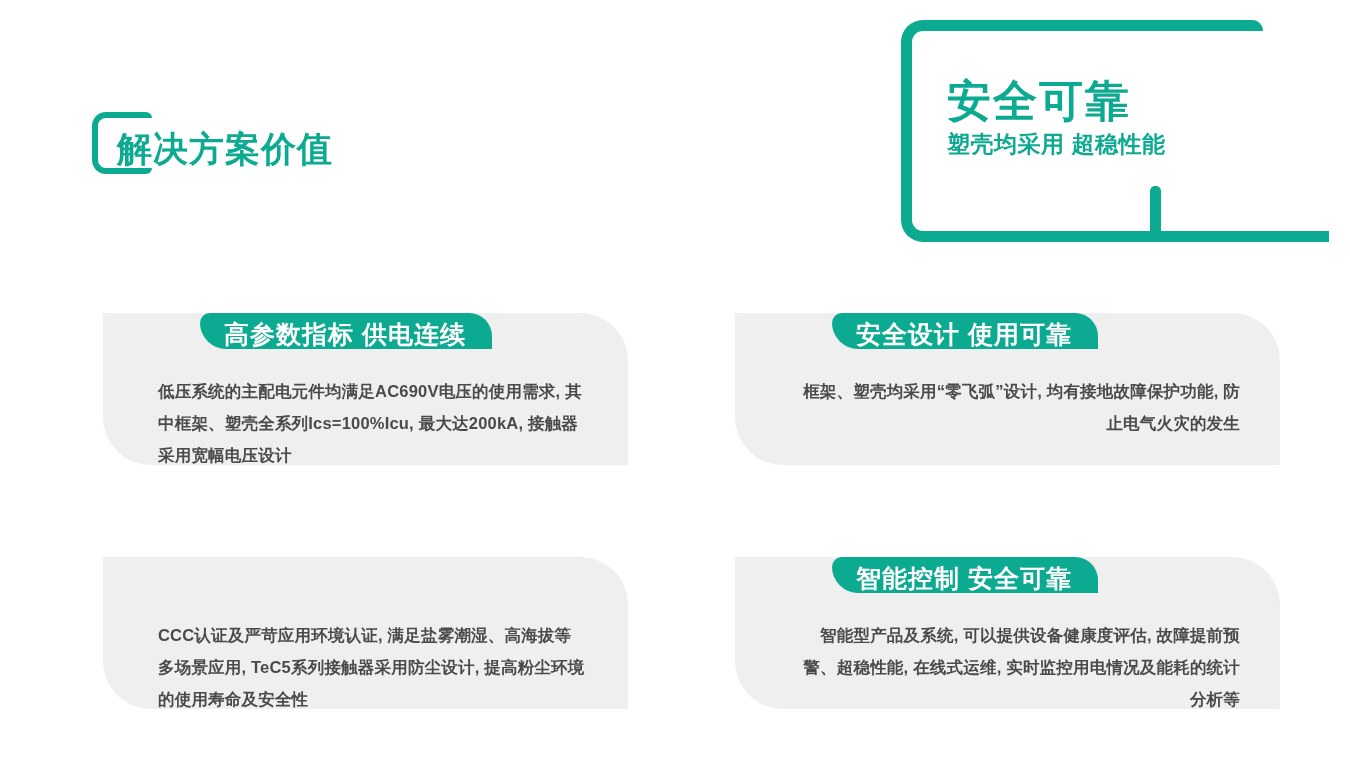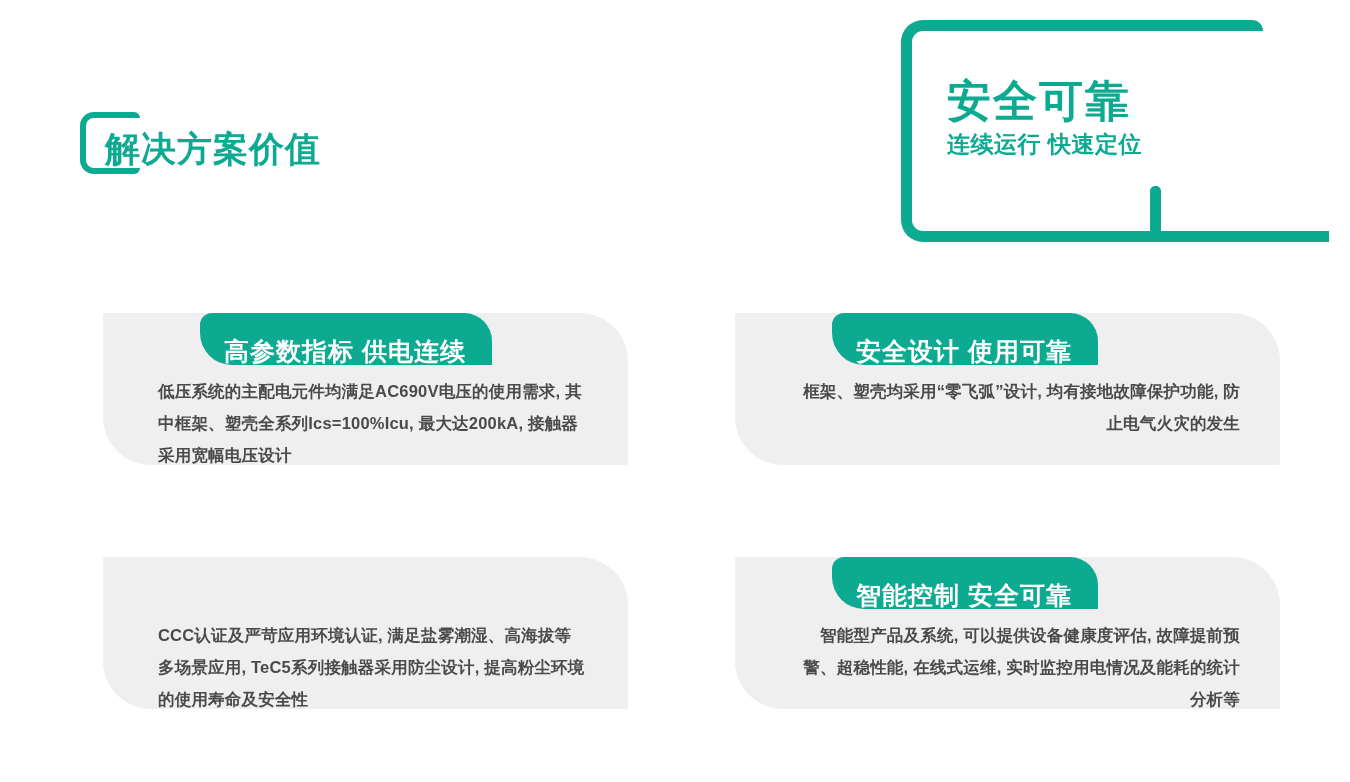--- a/index.html
+++ b/index.html
@@ -12,21 +12,21 @@
     background: #ffffff;
     font-family: "Liberation Sans", "DejaVu Sans", sans-serif;
     overflow: hidden;
     position: relative;
     -webkit-font-smoothing: antialiased;
   }
 
   
   .section-heading {
     position: absolute;
-    left: 80px;
+    left: 92px;
     top: 112px;
     width: 420px;
     height: 80px;
     padding-left: 16px;
   }
   .heading-bracket {
     position: absolute;
     left: 0;
     top: 0;
     width: 54px;
@@ -149,25 +149,25 @@
     background: #EFEFEF;
     border-radius: 2px 48px 2px 48px;
   }
   .card.col-left  { left: 103px; width: 525px; }
   .card.col-right { left: 735px; width: 545px; }
 
   .card-badge {
     position: absolute;
     top: 0;
     left: 97px;
-    height: 52px;
+    height: 36px;
     background: #0DAA92;
     border-radius: 12px 28px 0 32px;
     display: flex;
-    align-items: flex-end;
+    align-items: center;
     padding: 8px 26px 0 24px;
     box-sizing: border-box;
   }
   .card-badge-label {
     color: #ffffff;
     font-size: 25px;
     font-weight: bold;
     letter-spacing: 1px;
     white-space: nowrap;
     line-height: 1;
@@ -193,21 +193,21 @@
 
 <div class="section-heading">
   <span class="heading-bracket"></span>
   <span class="heading-text">解决方案价值</span>
 </div>
 
 <div class="logo-badge">
   <span class="logo-frame"></span>
   <span class="logo-step"></span>
   <span class="logo-title">安全可靠</span>
-  <span class="logo-subtitle">连续运行 快速定位</span>
+  <span class="logo-subtitle">塑壳均采用 超稳性能</span>
 </div>
 
 <div class="cards">
 
   <div class="card-row row-1">
     <div class="card col-left">
       <div class="card-badge">
         <span class="card-badge-label">高参数指标 供电连续</span>
       </div>
       <div class="card-body">低压系统的主配电元件均满足AC690V电压的使用需求, 其中框架、塑壳全系列Ics=100%Icu, 最大达200kA, 接触器采用宽幅电压设计</div>

